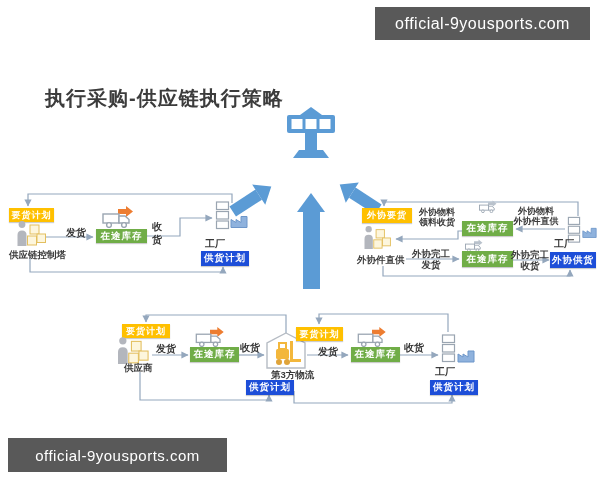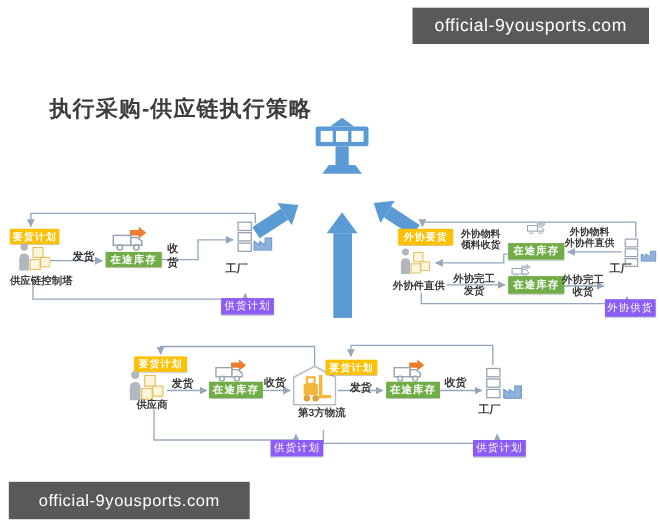--- a/index.html
+++ b/index.html
@@ -8,22 +8,22 @@
   .abs{position:absolute;}
   .wm{background:#595959;color:#fff;display:flex;align-items:center;justify-content:center;
       font-size:16px;letter-spacing:.5px;}
   .title{font-size:20px;font-weight:bold;color:#3c3c3c;letter-spacing:1px;}
   .hdr{background:#ED7D31;color:#fff;font-weight:bold;font-size:13px;display:flex;
        align-items:center;justify-content:center;letter-spacing:2px;box-shadow:0 1px 2px rgba(0,0,0,.25);}
   .ybox{background:#FFC000;color:#fff;font-size:9px;font-weight:bold;display:flex;
         align-items:center;justify-content:center;letter-spacing:1px;box-shadow:0 1px 1px rgba(0,0,0,.2);}
   .gbox{background:#70AD47;color:#fff;font-size:9.5px;font-weight:bold;display:flex;
         align-items:center;justify-content:center;letter-spacing:1px;box-shadow:0 1px 1px rgba(0,0,0,.2);}
-  .bbox{background:#8b5cf6;color:#fff;font-size:9.5px;font-weight:normal;display:flex;
-        align-items:center;justify-content:center;letter-spacing:1px;box-shadow:0 1px 1px rgba(0,0,0,.2);margin-top:20px;}
+  .bbox{background:#1d4ed8;color:#fff;font-size:9.5px;font-weight:bold;display:flex;
+        align-items:center;justify-content:center;letter-spacing:1px;box-shadow:0 1px 1px rgba(0,0,0,.2);}
   .lbl{color:#3a3a3a;font-weight:bold;font-size:10px;white-space:nowrap;}
   .lbl2{color:#3a3a3a;font-weight:bold;font-size:9px;text-align:center;line-height:1.15;white-space:nowrap;}
   .vlbl{color:#3a3a3a;font-weight:bold;font-size:10px;width:12px;line-height:1.25;
         word-break:break-all;text-align:center;}
   .towerbox{background:#5B9BD5;color:#fff;font-weight:bold;font-size:11.5px;display:flex;
         align-items:center;justify-content:center;letter-spacing:1px;box-shadow:0 1px 2px rgba(0,0,0,.25);}
   .fat-arrow{position:absolute;display:flex;align-items:center;}
   .fat-arrow .shaft{flex:1;height:12px;background:#5B9BD5;}
   .fat-arrow .head{width:0;height:0;border-top:12px solid transparent;
                    border-bottom:12px solid transparent;border-left:15px solid #5B9BD5;}

